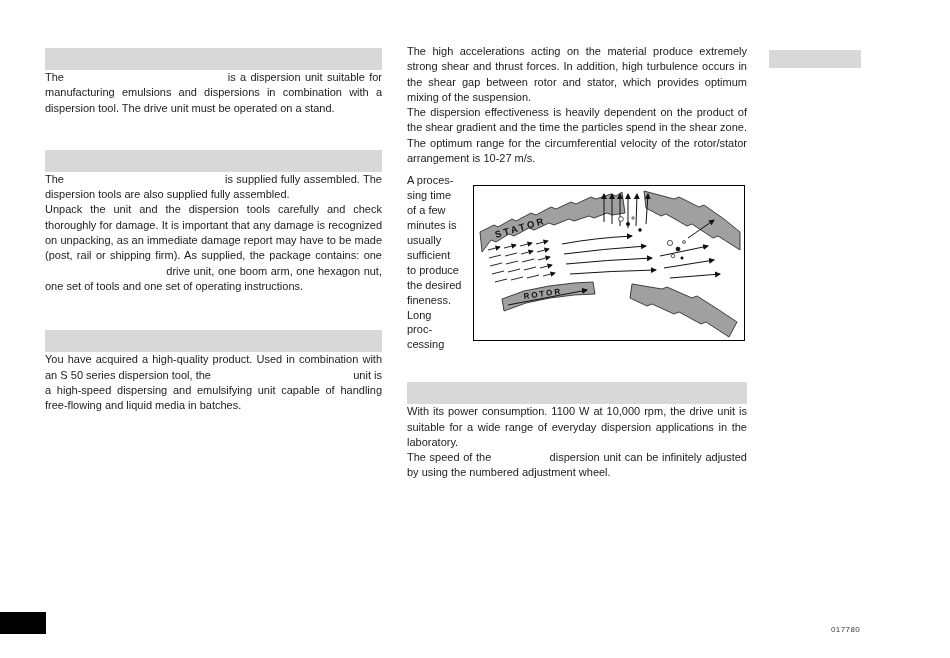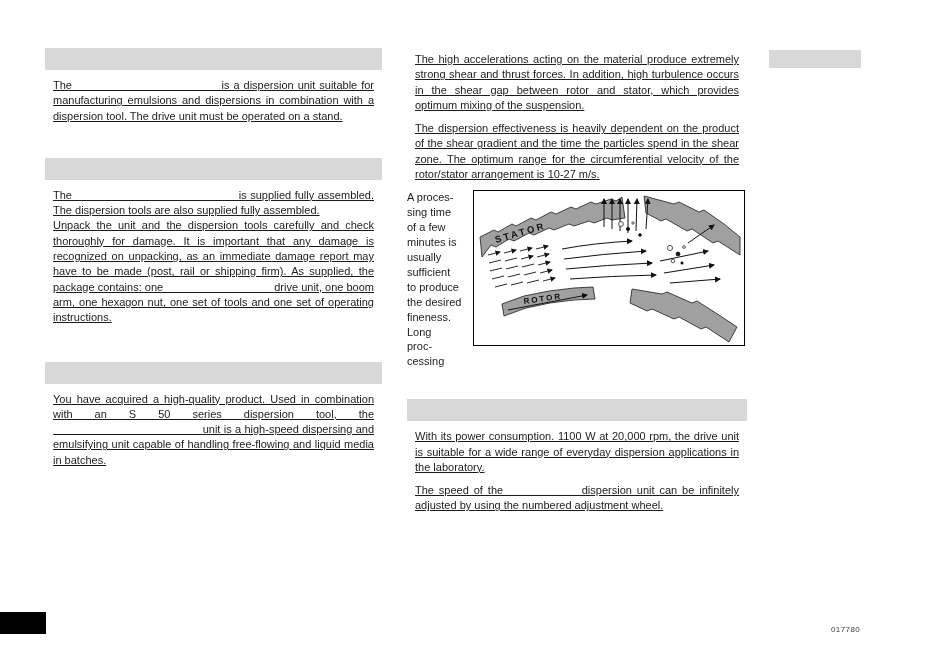--- a/index.html
+++ b/index.html
@@ -4,27 +4,27 @@
 <style>
   html,body{margin:0;padding:0;}
   body{
     width:950px;height:658px;position:relative;background:#ffffff;
     font-family:"Liberation Sans", sans-serif;color:#1c1c1c;overflow:hidden;
   }
   .col{position:absolute;}
   .col-left{left:45px;top:48px;width:337px;}
   .col-right{left:407px;top:44px;width:340px;}
   .bar{height:22px;background:#d8d8d8;}
-  p.t{margin:8px;font-size:11px;line-height:15.3px;text-align:justify;white-space:pre-line;text-decoration:underline;}
+  p.t{margin:0;font-size:11px;line-height:15.3px;text-align:justify;white-space:pre-line;}
   .mt17{margin-top:17px}.mt34{margin-top:34px}.mt20{margin-top:20px}
   .mt36{margin-top:36px}.mt19{margin-top:19px}.mt23{margin-top:23px}
   .mt6{margin-top:6px}.mt12{margin-top:12px}.mt7{margin-top:7px}
   .mt3{margin-top:3px}.mt30{margin-top:30px}.mt9{margin-top:9px}
   .mt4{margin-top:4px}
-  .fig-row{display:flex;gap:6px;align-items:flex-start;}
+  .fig-row{display:flex;gap:6px;align-items:center;}
   .fig-cap{width:60px;flex:0 0 60px;font-size:11px;line-height:14.9px;white-space:pre-line;text-align:left;}
   .fig-box{width:272px;height:156px;border:1px solid #000;box-sizing:border-box;background:#fff;}
   .hdr-bar{position:absolute;left:769px;top:50px;width:92px;height:18px;background:#d8d8d8;}
   .tab-marker{position:absolute;left:0;top:612px;width:46px;height:22px;background:#000;}
   .footer-code{position:absolute;left:831px;top:625px;font-size:8px;color:#3a3a3a;letter-spacing:0.4px;}
   svg text.lbl{font-family:"Liberation Sans", sans-serif;font-weight:bold;fill:#111;}
 </style>
 </head>
 <body>
 
@@ -132,19 +132,19 @@
           <circle cx="210" cy="56" r="1.4" fill="#fff"></circle>
           <circle cx="199" cy="70" r="1.8" fill="#fff"></circle>
           <circle cx="208" cy="72" r="1.2" fill="#111"></circle>
         </g>
       </svg>
     </div>
   </div>
 
 
   <div class="bar mt30"></div>
-  <p class="t mt19">With its power consumption. 1100 W at 20,000 rpm, the drive unit is suitable for a wide range of everyday dispersion applications in the laboratory.</p>
+  <p class="t mt19">With its power consumption. 1100 W at 10,000 rpm, the drive unit is suitable for a wide range of everyday dispersion applications in the laboratory.</p>
   <p class="t mt9">The speed of the &nbsp;&nbsp;&nbsp;&nbsp;&nbsp;&nbsp;&nbsp;&nbsp;&nbsp;&nbsp;&nbsp;&nbsp;&nbsp;&nbsp; dispersion unit can be infinitely adjusted by using the numbered adjustment wheel.</p>
 </div>
 
 <div class="tab-marker"></div>
 
 <div class="footer-code">017780</div>
 
 </body></html>

